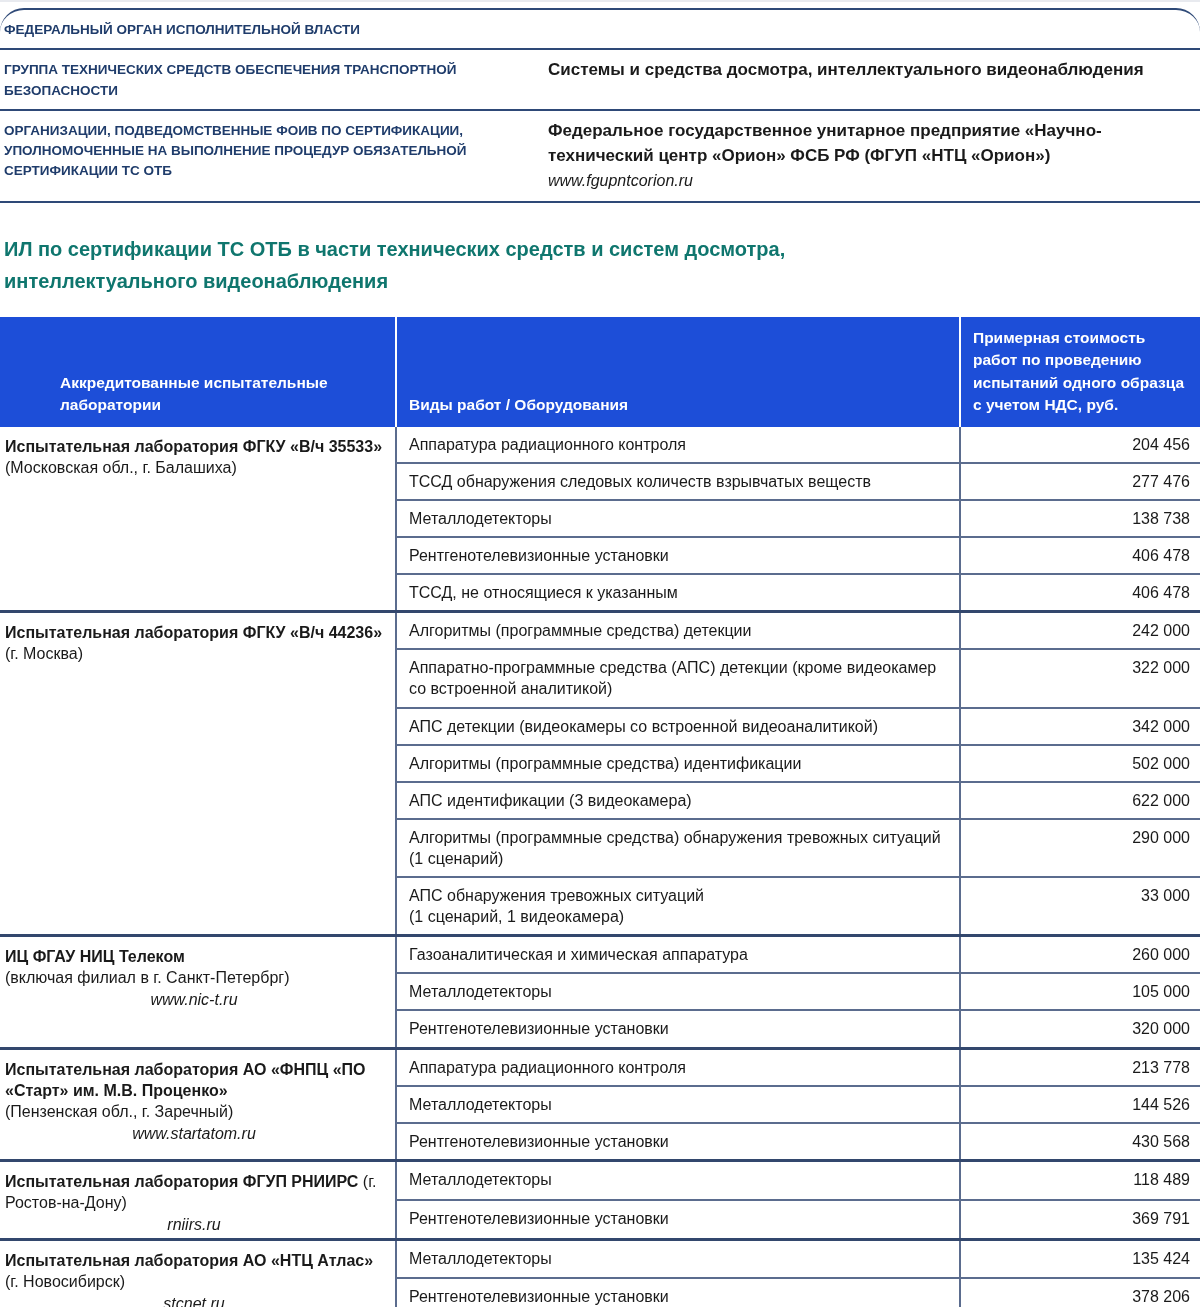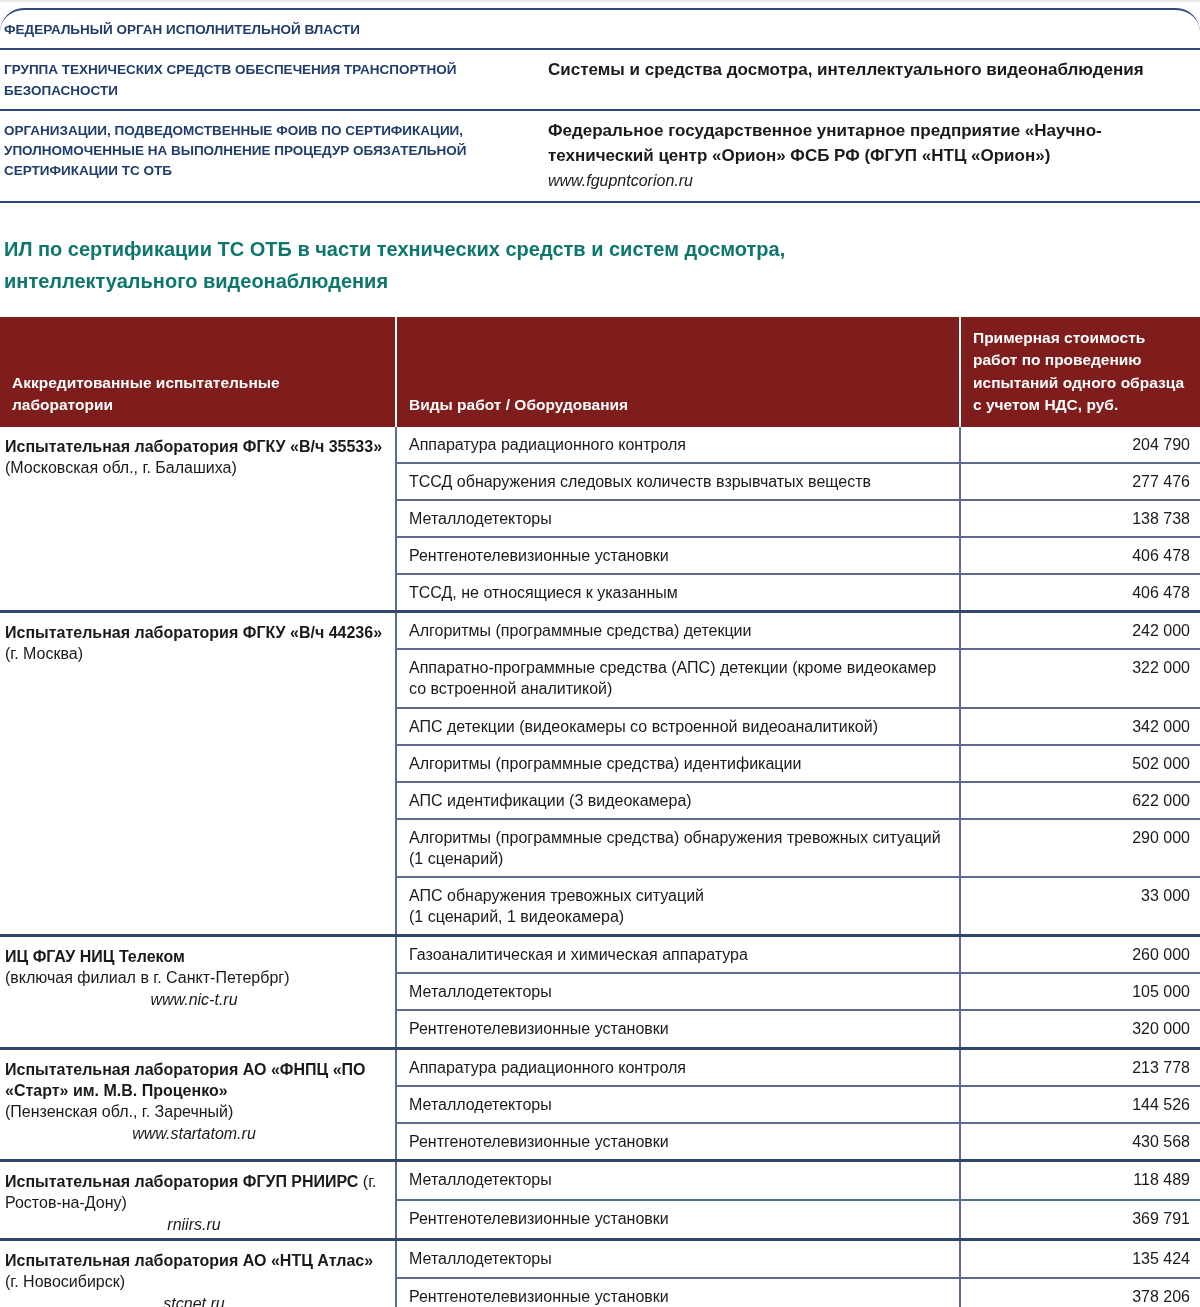--- a/index.html
+++ b/index.html
@@ -44,32 +44,32 @@
     font-size: 20px;
     line-height: 1.6;
     margin: 30px 0 20px;
     padding-left: 4px;
     max-width: 880px;
   }
 
   
   table.lab-table { border-collapse: collapse; width: 100%; table-layout: fixed; }
   .lab-table th {
-    background: #7f1d1d;
+    background: #1d4ed8;
     color: #ffffff;
     font-size: 15.5px;
     font-weight: bold;
     text-align: left;
     vertical-align: bottom;
     padding: 10px 12px;
     height: 100px;
     line-height: 1.45;
   }
   .lab-table th + th { border-left: 2px solid #ffffff; }
-  .lab-table th .th-narrow { display: inline-block; max-width: 300px; }
+  .lab-table th .th-narrow { display: inline-block; max-width: 300px; margin-left: 48px; }
 
   .lab-table td {
     vertical-align: top;
     font-size: 16px;
     line-height: 1.32;
   }
   td.lab { padding: 9px 12px 1px 5px; }
   td.work {
     border-left: 2px solid #5b6c8e;
     border-right: 2px solid #5b6c8e;
@@ -128,21 +128,21 @@
       <th>Примерная стоимость работ по проведению испытаний одного образца с учетом НДС, руб.</th>
     </tr>
   </thead>
   <tbody id="tbody">
       <tr>
         <td class="lab" rowspan="5">
           <div><span class="lab-name">Испытательная лаборатория ФГКУ «В/ч 35533»</span></div>
           <div class="lab-loc">(Московская обл., г. Балашиха)</div>
         </td>
         <td class="work">Аппаратура радиационного контроля</td>
-        <td class="price">204 790</td>
+        <td class="price">204 456</td>
       </tr>
       <tr>
         <td class="work">ТССД обнаружения следовых количеств взрывчатых веществ</td>
         <td class="price">277 476</td>
       </tr>
       <tr>
         <td class="work">Металлодетекторы</td>
         <td class="price">138 738</td>
       </tr>
       <tr>

